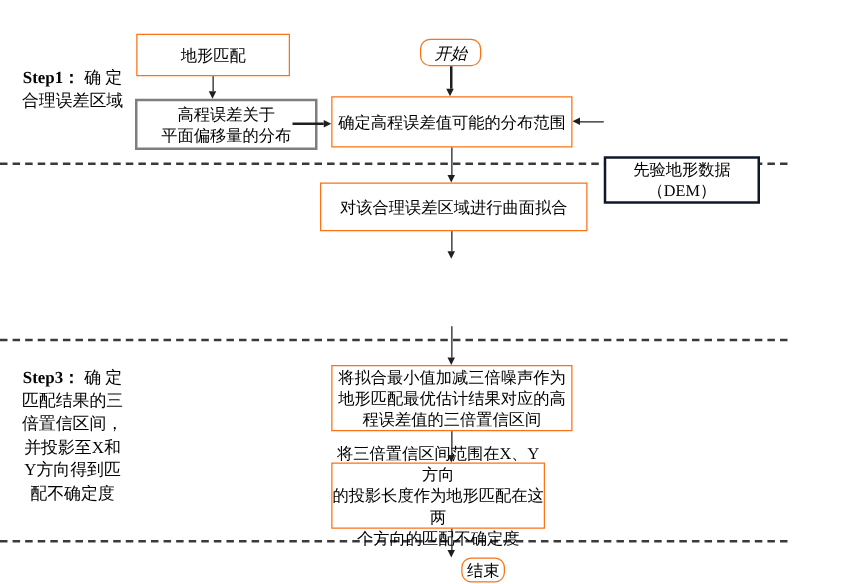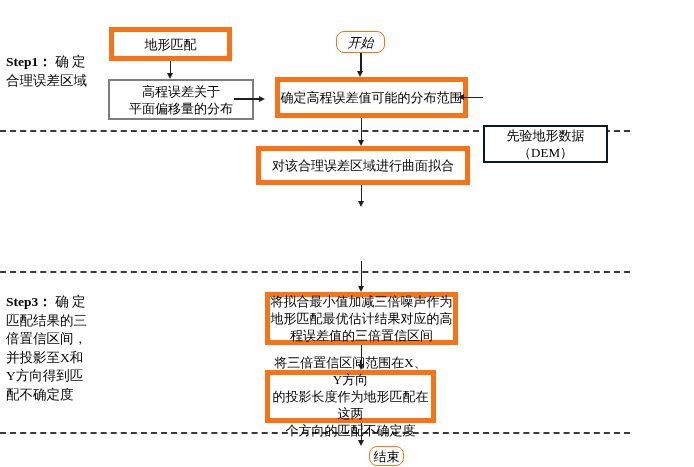--- a/index.html
+++ b/index.html
@@ -2,31 +2,31 @@
 <html><head>
 <meta charset="utf-8">
 <style>
   html,body{margin:0;padding:0;background:#fff;}
   .canvas{
     position:relative;width:694px;height:467px;background:#ffffff;
     font-family:"Liberation Serif","DejaVu Serif",serif;color:#000;
     overflow:hidden;
   }
   .box{
-    position:absolute;background:#fff;border:5px solid #f97316;
+    position:absolute;background:#fff;border:1px solid #f97316;
     display:flex;align-items:center;justify-content:center;
     text-align:center;font-size:13px;line-height:17px;
     white-space:pre-line;box-sizing:border-box;
   }
   .box.gray{border:2px solid #7e7e7e;}
   .box.dark{border:2px solid #0f172a;margin-top:45px;}
   .box.rounded{border-radius:8px;border-width:1.5px;}
   .steplabel{
     position:absolute;font-size:13.5px;line-height:18.5px;
-    white-space:pre-line;text-align:left;
+    white-space:pre-line;text-align:center;
   }
   .steplabel b{font-weight:bold;}
   .divider{
     position:absolute;left:0;width:630px;height:0;
     border-top:2px dashed #3a3a3a;
   }
   .vline{position:absolute;width:1.5px;background:#1f1f1f;}
   .hline{position:absolute;height:1.5px;background:#1f1f1f;}
   .head-down{
     position:absolute;width:0;height:0;
@@ -64,21 +64,21 @@
   <div class="divider" style="top:271px;"></div>
   <div class="divider" style="top:432px;"></div>
 
   <div class="box rounded" style="left:336px;top:31px;width:49px;height:22px;font-style:italic;">开始</div>
 
   <div class="box" style="left:109px;top:27px;width:123px;height:34px;">地形匹配</div>
 
   <div class="box gray" style="left:108px;top:79px;width:146px;height:41px;">高程误差关于
 平面偏移量的分布</div>
 
-  <div class="box" style="left:275px;top:77px;width:193px;height:41px;">确定高程误差值可能的分布范围</div>
+  <div class="box" style="left:265px;top:77px;width:193px;height:41px;">确定高程误差值可能的分布范围</div>
 
   <div class="box dark" style="left:483px;top:80px;width:125px;height:38px;">先验地形数据
 （DEM）</div>
 
   <div class="box" style="left:256px;top:146px;width:214px;height:39px;">对该合理误差区域进行曲面拟合</div>
 
 
   <div class="box" style="left:265px;top:292px;width:193px;height:53px;">将拟合最小值加减三倍噪声作为
 地形匹配最优估计结果对应的高
 程误差值的三倍置信区间</div>

